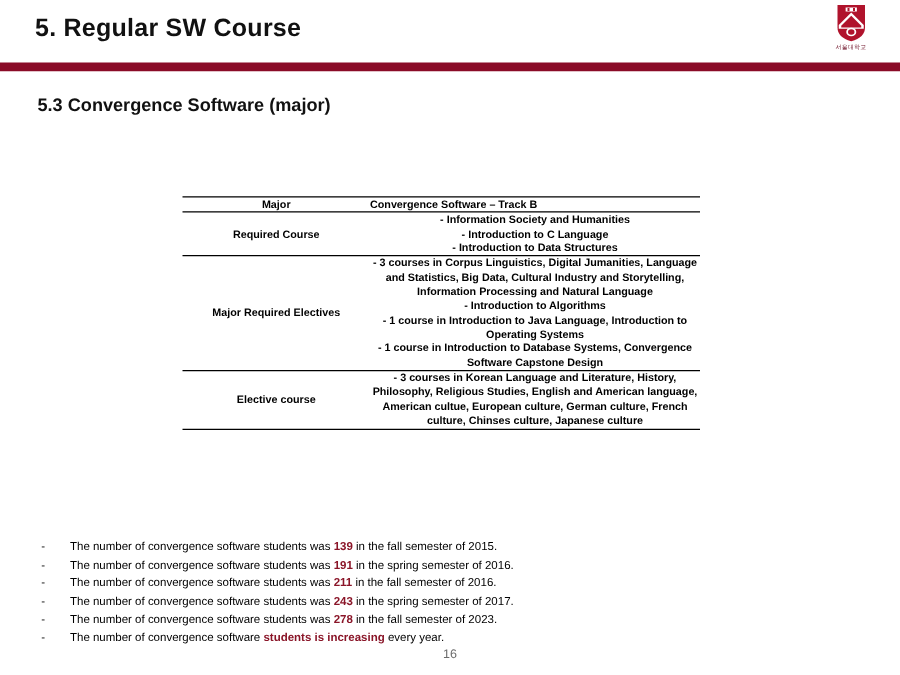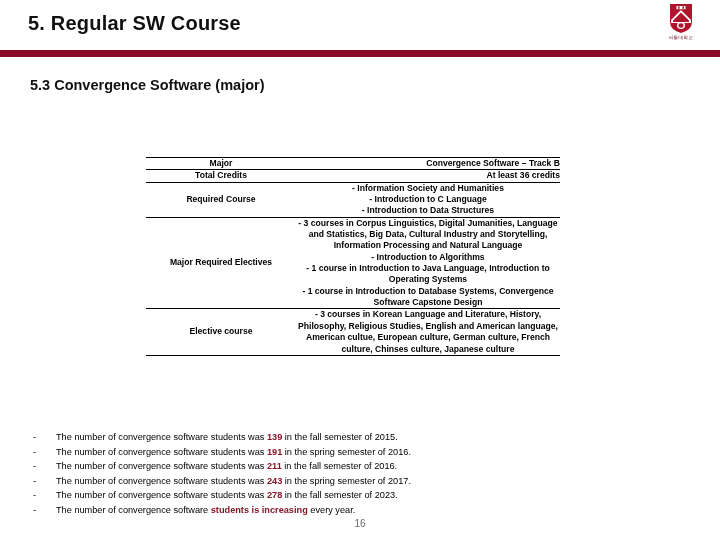--- a/index.html
+++ b/index.html
@@ -99,21 +99,21 @@
   .course-table tr.rule-bottom > td {
     border-bottom: 1.6px solid #000000;
   }
   .cell-label {
     width: 150px;
     text-align: center;
     font-weight: bold;
     padding: 5px 6px;
   }
   .cell-value {
-    text-align: right;
+    text-align: left;
     font-weight: bold;
     padding: 5px 6px;
   }
   .cell-label-plain {
     width: 150px;
     text-align: center;
     font-weight: bold;
     padding: 6px 6px;
   }
   .cell-list {
@@ -193,24 +193,20 @@
 <div class="section-heading">5.3 Convergence Software (major)</div>
 
 <table class="course-table">
   <tbody>
 
     <tr class="rule-top rule-bottom">
       <td class="cell-label">Major</td>
       <td class="cell-value">Convergence Software – Track B</td>
     </tr>
 
-    <tr class="rule-bottom">
-      <td class="cell-label">Total Credits</td>
-      <td class="cell-value">At least 36 credits</td>
-    </tr>
 
     <tr class="rule-bottom">
       <td class="cell-label-plain">Required Course</td>
       <td class="cell-list">
         <div class="line">- Information Society and Humanities</div>
         <div class="line">- Introduction to C Language</div>
         <div class="line">- Introduction to Data Structures</div>
       </td>
     </tr>
 

